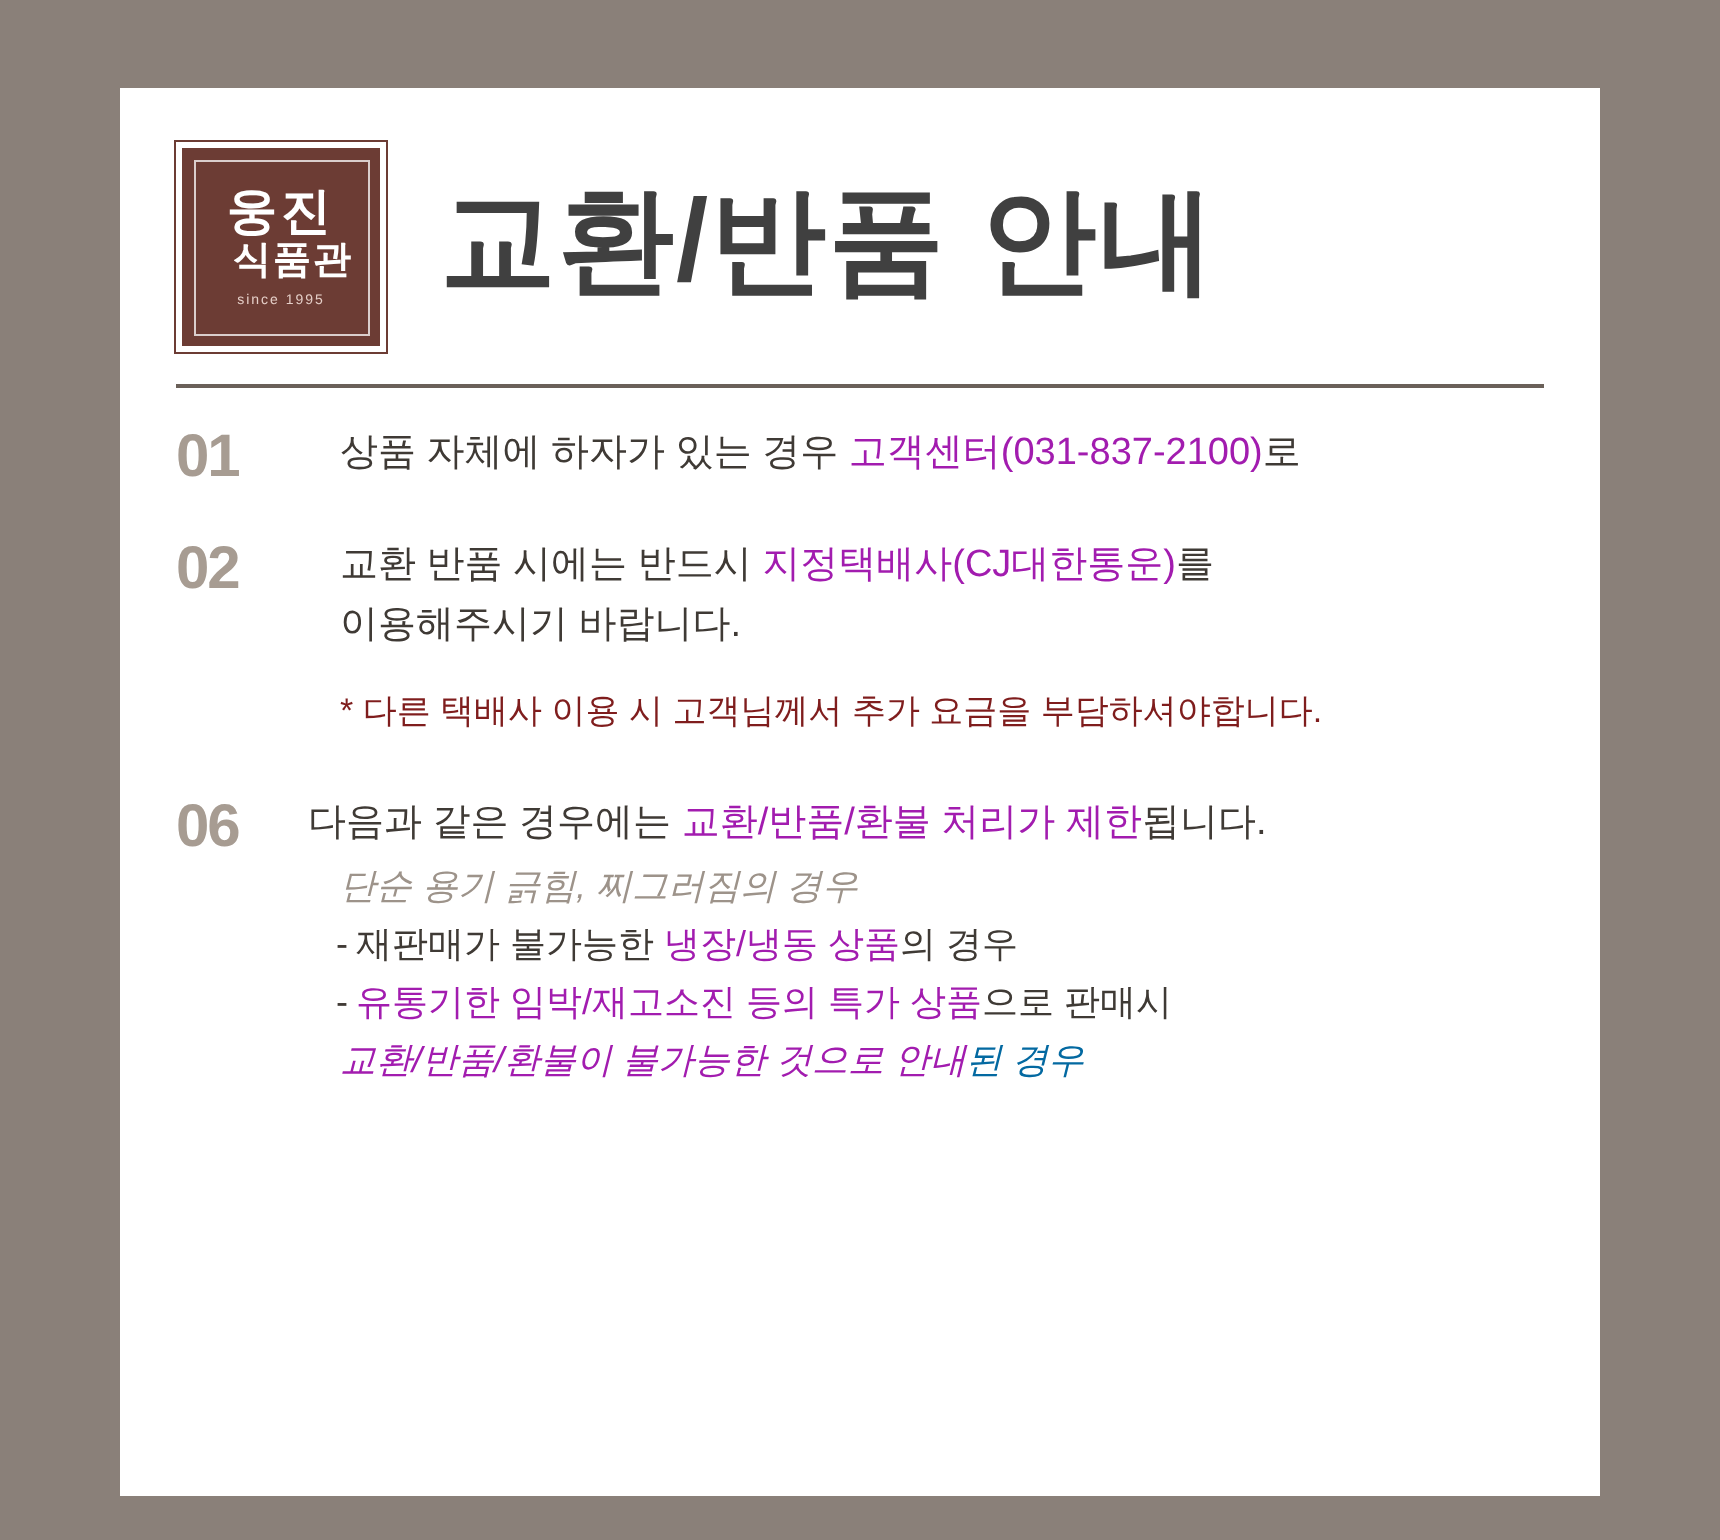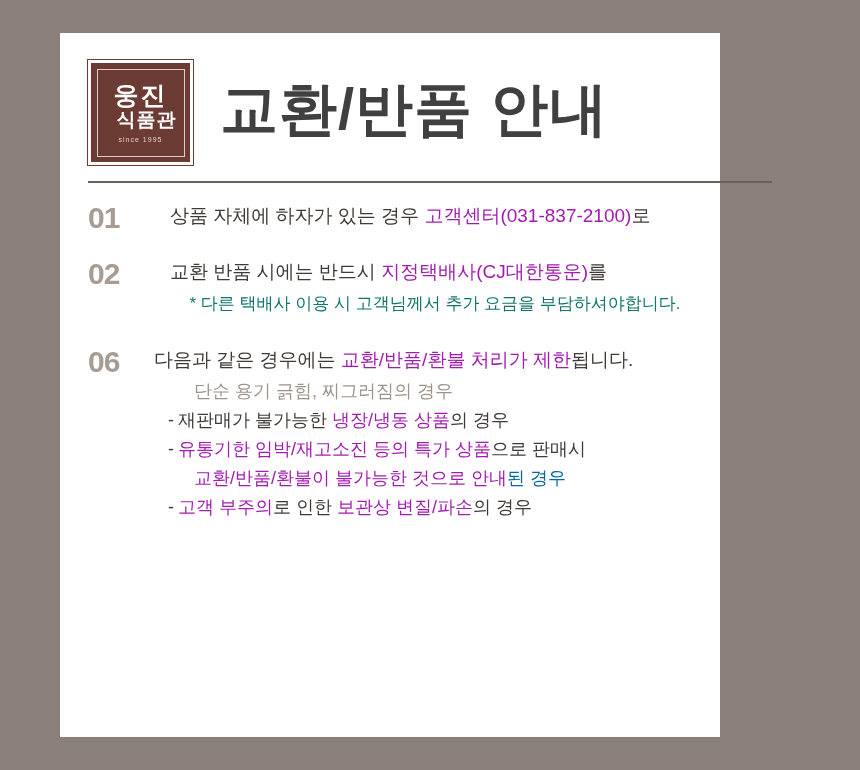--- a/index.html
+++ b/index.html
@@ -9,22 +9,22 @@
   body {
     width: 860px;
     height: 770px;
     background: #8a8079;
     font-family: "Liberation Sans", sans-serif;
     overflow: hidden;
   }
   .page {
     position: absolute;
     left: 60px;
-    top: 33px;
-    width: 660px;
+    top: 44px;
+    width: 740px;
     height: 704px;
     background: #ffffff;
     box-sizing: border-box;
   }
   
   .header {
     position: relative;
     height: 140px;
   }
   .logo {
@@ -124,42 +124,42 @@
   }
   .hl {
     color: #a21caf;
   }
   .soft {
     color: #9d938a;
   }
   .note {
     font-size: 17px;
     line-height: 30px;
-    color: #0f766e;
-    margin-top: 2px;
-    white-space: nowrap;
-    text-align: center;
+    color: #7f1d1d;
+    margin-top: 13px;
+    white-space: nowrap;
   }
   .sub {
     font-size: 18px;
     line-height: 29px;
     color: #3f3a35;
     margin-left: 14px;
     white-space: nowrap;
   }
   .sub .dash {
     color: #3f3a35;
     margin-right: 4px;
   }
   .sub2 {
     font-size: 18px;
     line-height: 29px;
     color: #9d938a;
-    margin-left: 40px;
-    white-space: nowrap;
+    margin-left: 16px;
+    white-space: nowrap;
+    font-style: italic;
   }
   .item3 .lines { margin-left: 62px; }
   .item3 .ln { margin-bottom: 2px; }
 </style>
 </head>
 <body>
 
 <div class="page">
 
   <div class="header">
@@ -184,20 +184,21 @@
         </div>
       </div>
     </div>
 
     <div class="item">
       <div class="num">02</div>
       <div class="lines">
         <div class="ln">
           <span>교환 반품 시에는 반드시 </span><span class="hl">지정택배사(CJ대한통운)</span><span>를</span>
         </div>
+        <div class="ln">이용해주시기 바랍니다.</div>
         <div class="note">* 다른 택배사 이용 시 고객님께서 추가 요금을 부담하셔야합니다.</div>
       </div>
     </div>
 
     <div class="item item3">
       <div class="num">06</div>
       <div class="lines">
         <div class="ln">
           <span>다음과 같은 경우에는 </span><span class="hl">교환/반품/환불 처리가 제한</span><span>됩니다.</span>
         </div>
@@ -211,21 +212,18 @@
         </div>
 
         <div class="sub">
           <span class="dash">-</span><span class="hl">유통기한 임박/재고소진 등의 특가 상품</span><span>으로 판매시</span>
         </div>
 
         <div class="sub2">
           <span class="hl">교환/반품/환불이 불가능한 것으로 안내</span><span style="color:#0369a1">된 경우</span>
         </div>
 
-        <div class="sub">
-          <span class="dash">-</span><span class="hl">고객 부주의</span><span>로 인한 </span><span class="hl">보관상 변질/파손</span><span>의 경우</span>
-        </div>
 
       </div>
     </div>
 
   </div>
 </div>
 
 </body></html>

